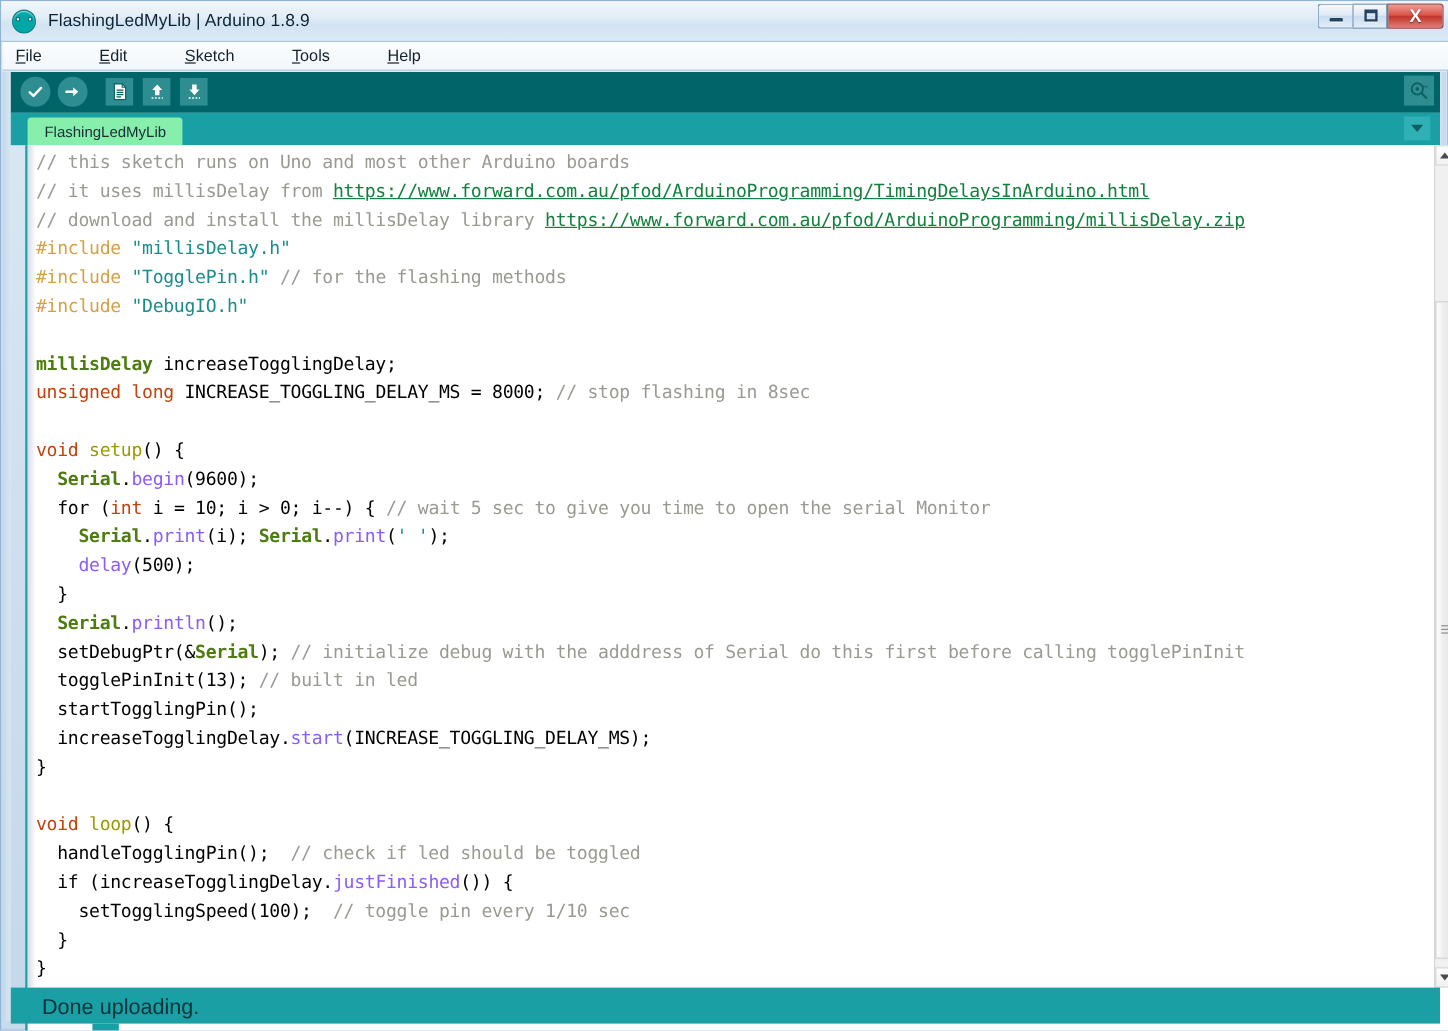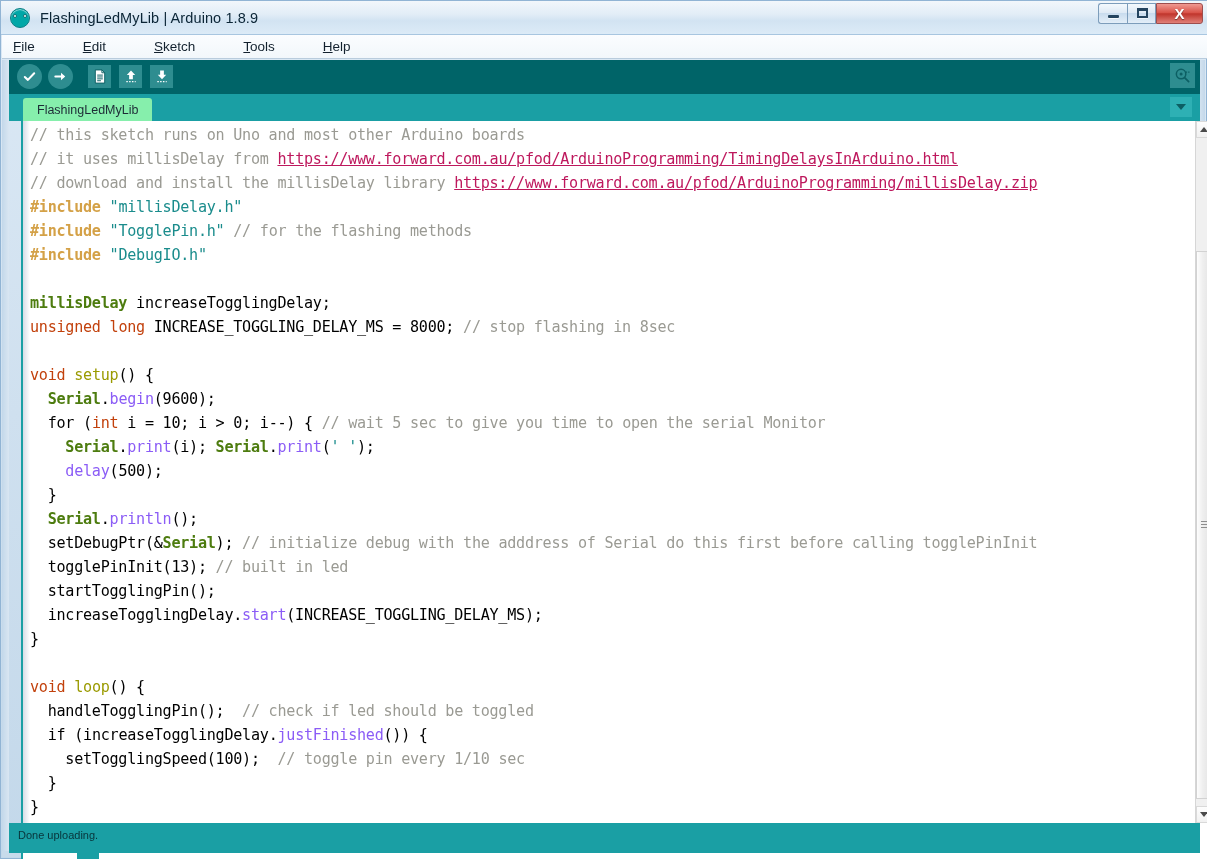--- a/index.html
+++ b/index.html
@@ -269,28 +269,28 @@
     line-height: 24px;
     white-space: pre;
     color: #000000;
     padding-top: 2px;
     box-sizing: border-box;
     overflow: hidden;
     letter-spacing: -0.25px;
   }
   .code .ln { display: block; height: 24px; }
   .cmt  { color: #9a9a93; }
-  .pre  { color: #d4a147; font-weight: bold; }
+  .pre  { color: #d4a147; }
   .str  { color: #1a8c8c; }
   .kw   { color: #c2410c; }       
   .fn   { color: #8b5cf6; }       
   .obj  { color: #4d7c0f; font-weight: bold; }  
   .ctl  { color: #000000; }       
   .nm   { color: #9a9a00; }       
-  .lnk  { color: #be185d; text-decoration: underline; }
+  .lnk  { color: #15803d; text-decoration: underline; }
 
   
   .vscroll {
     position: absolute;
     right: 0; top: 0;
     width: 17px; height: 702px;
     background: #f0f0f0;
     border-left: 1px solid #d6d6d6;
     box-sizing: border-box;
   }
@@ -344,22 +344,22 @@
 
   
   .statusbar {
     position: absolute;
     left: 0; top: 763px;
     width: 1191px; height: 30px;
     background: #1a9fa4;
   }
   .status-text {
     position: absolute;
-    left: 9px; top: 6px;
-    font-size: 11px;
+    left: 26px; top: 6px;
+    font-size: 18px;
     color: #08343a;
   }
   .status-notch {
     position: absolute;
     left: 68px; bottom: -6px;
     width: 22px; height: 6px;
     background: #1a9fa4;
   }
 
   

